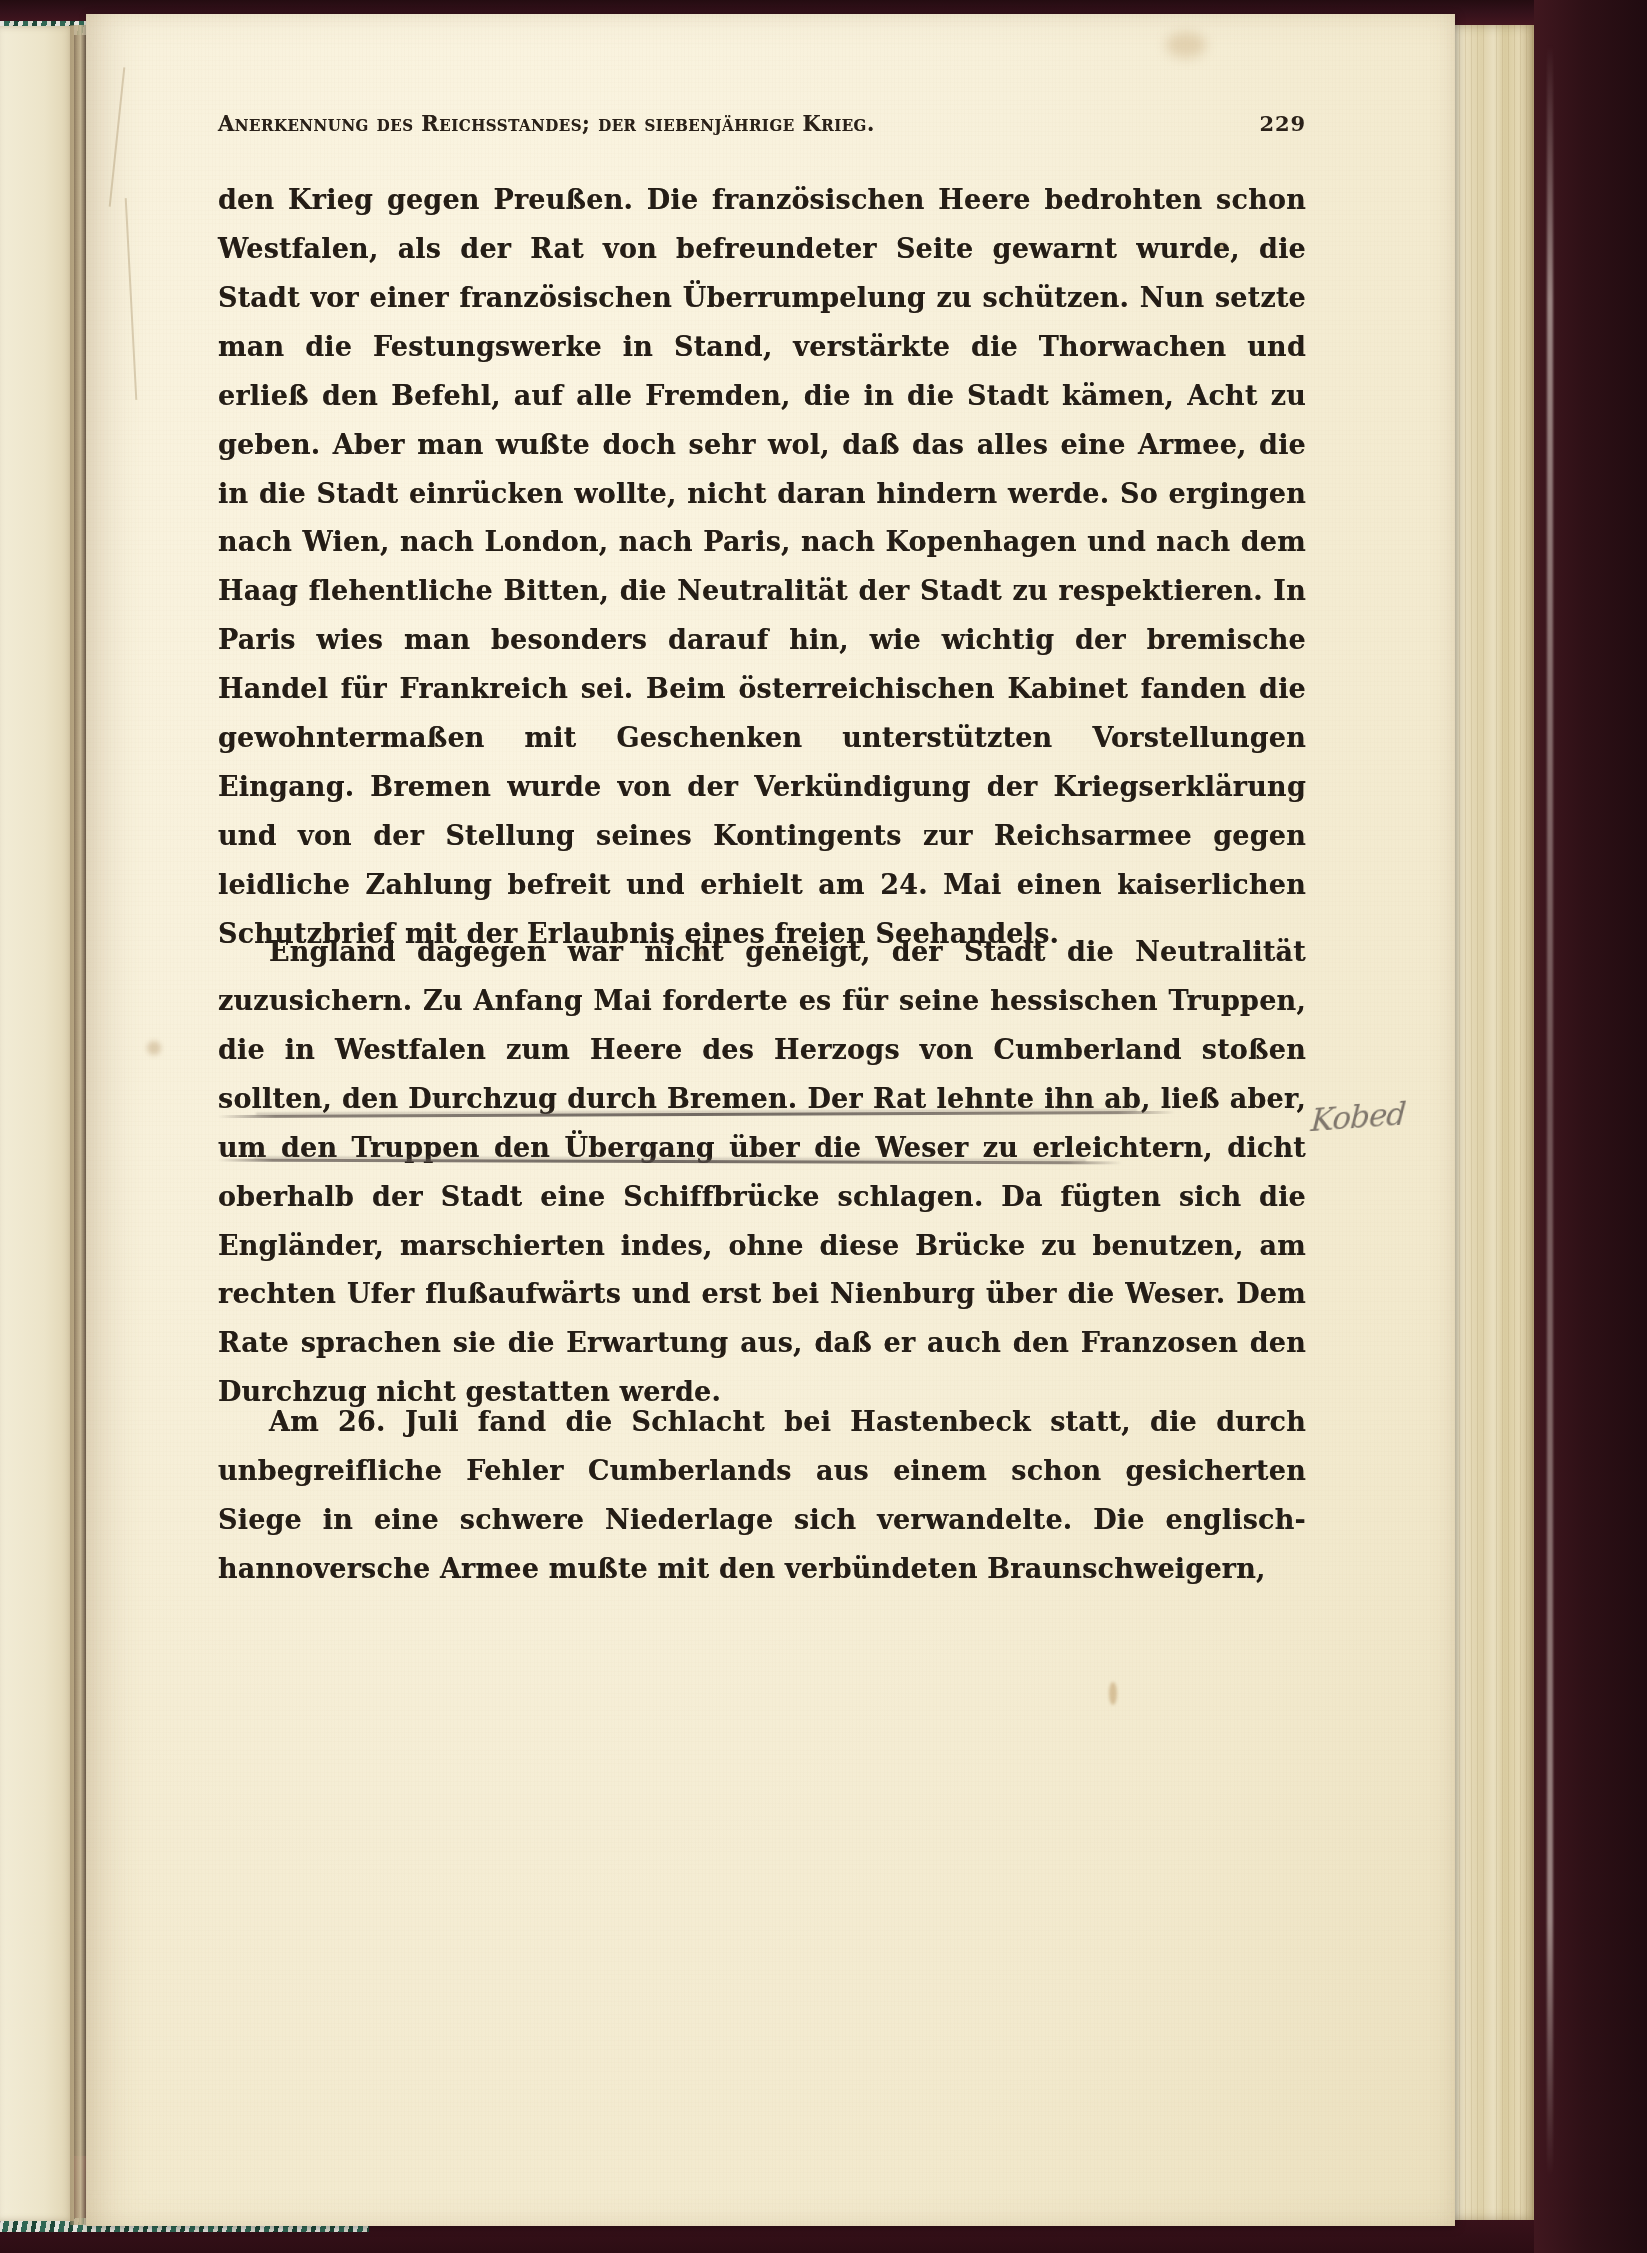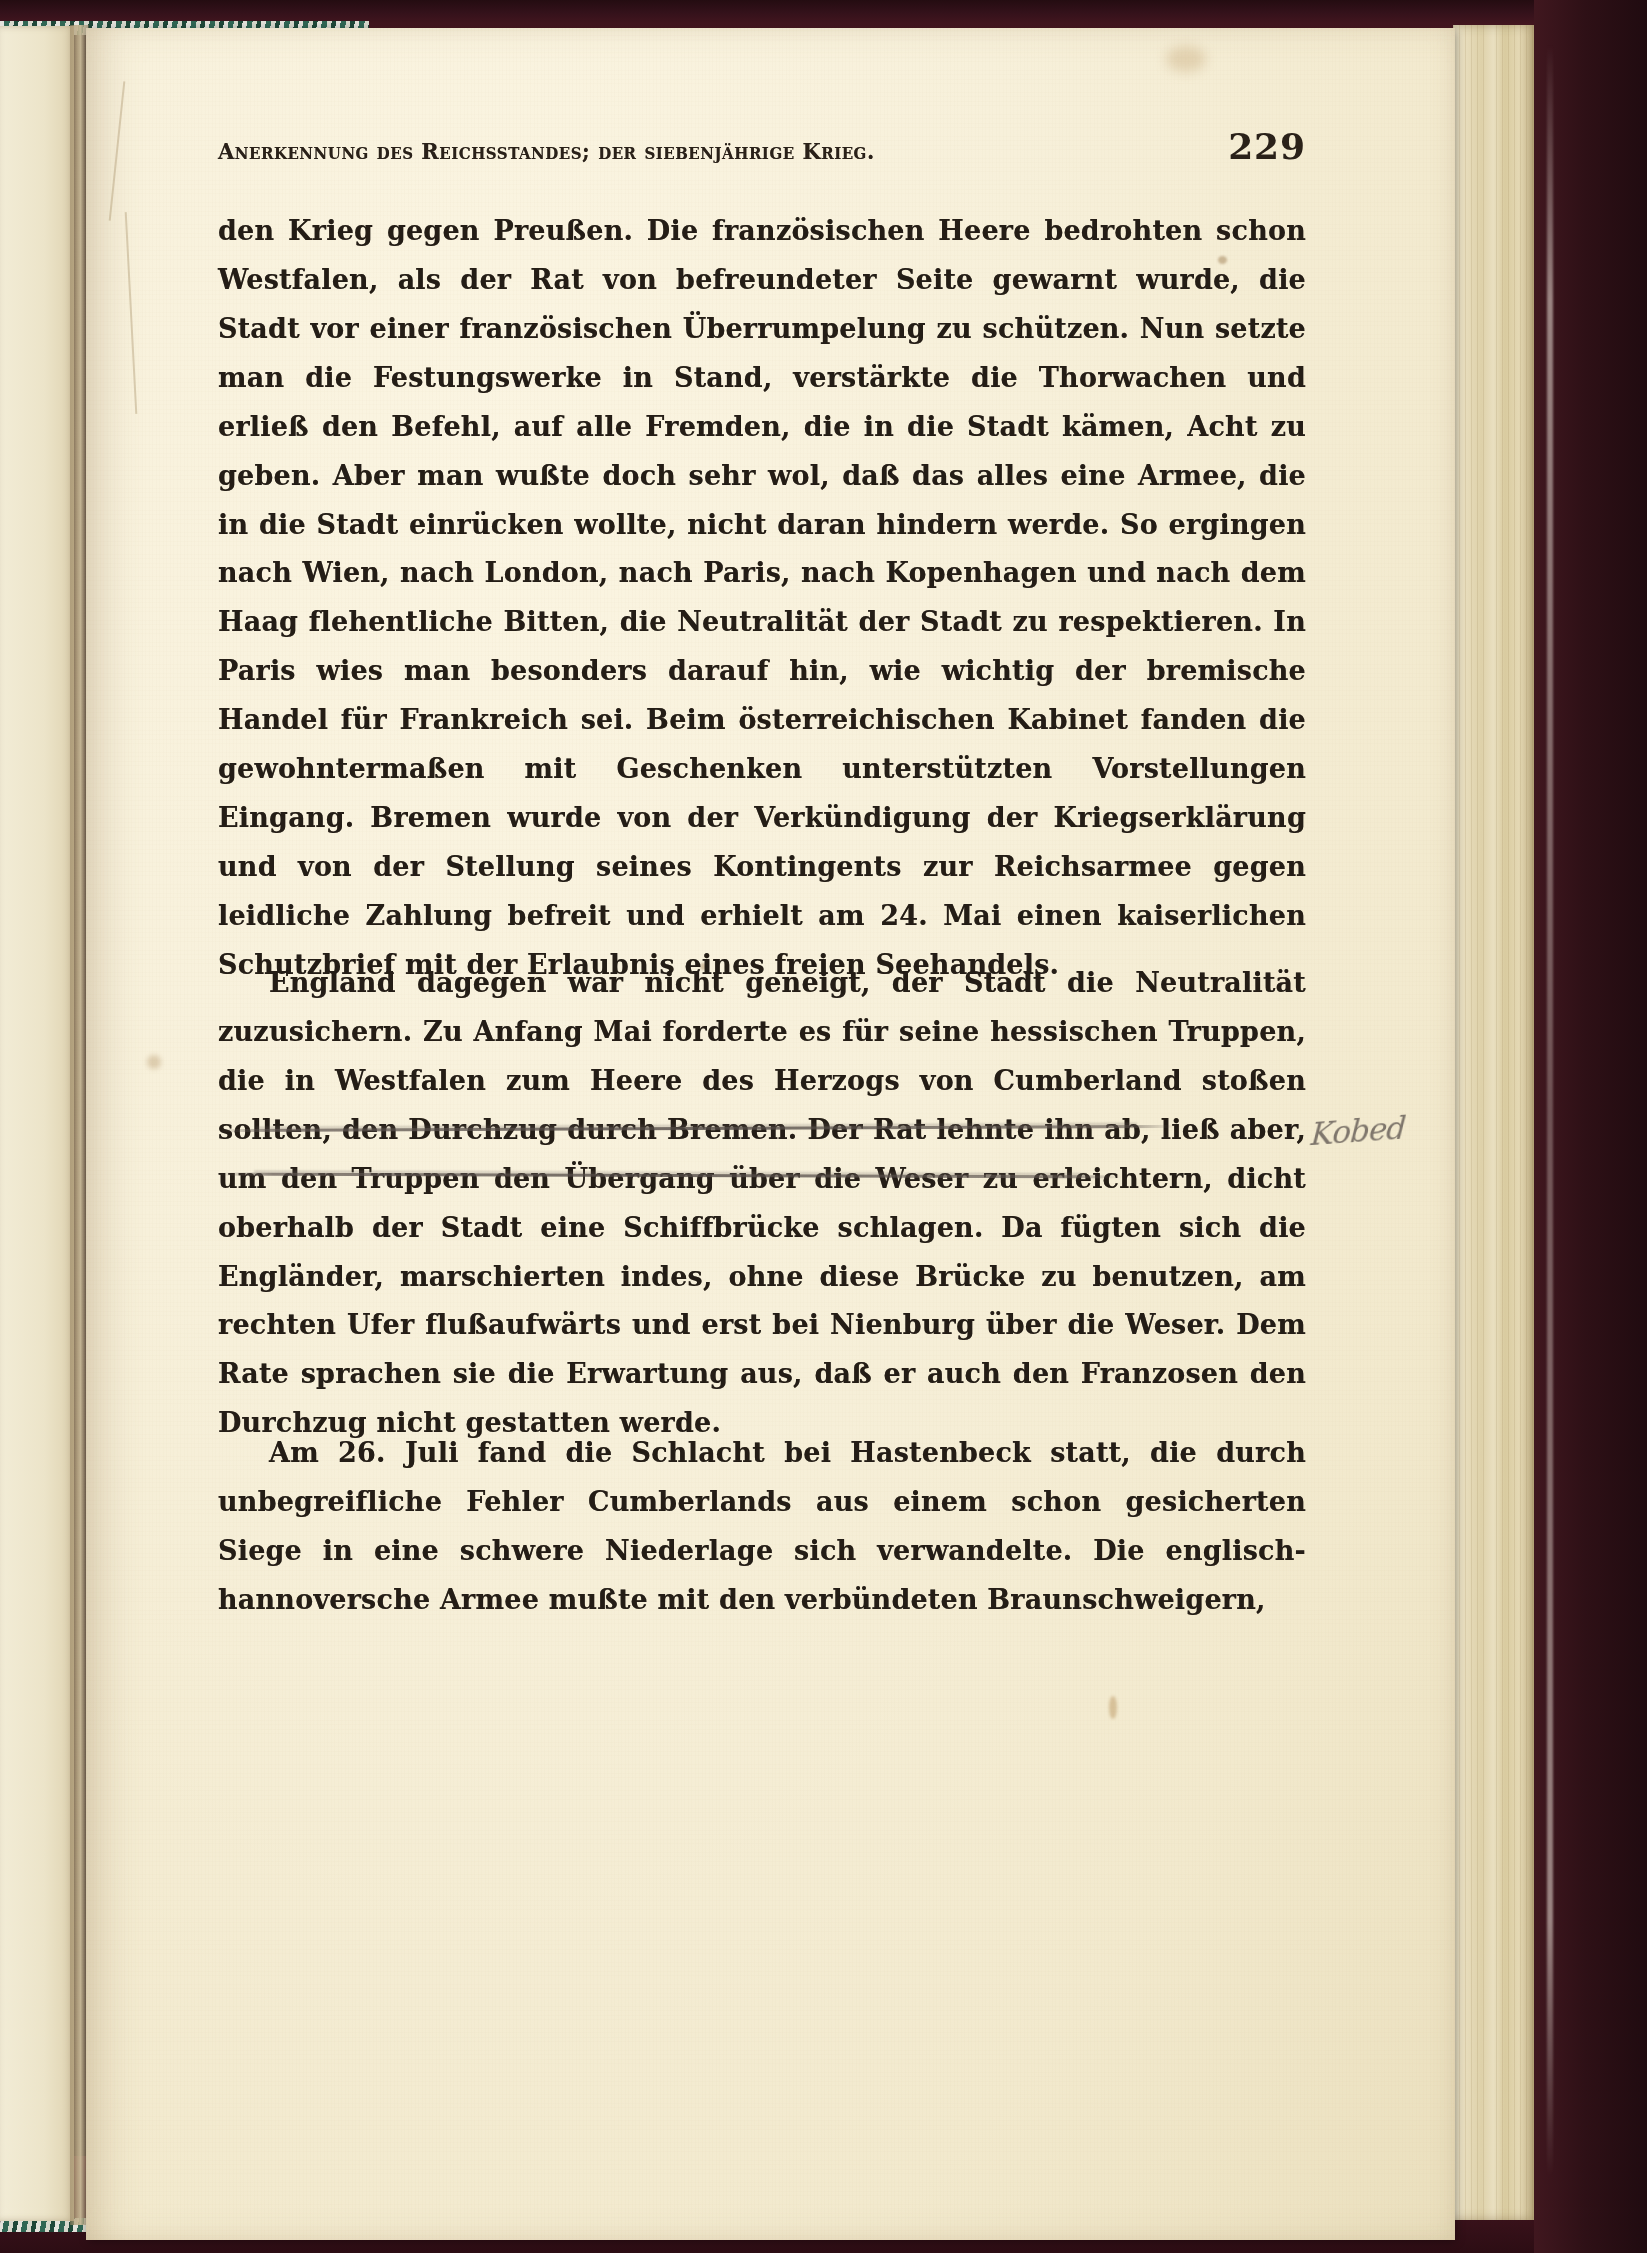--- a/index.html
+++ b/index.html
@@ -85,21 +85,21 @@
       rgba(150,130,95,.55) 0%,
       rgba(190,172,135,.85) 35%,
       rgba(205,190,155,.95) 55%,
       rgba(120,100,70,.45) 100%);
   }
 
   
   .page {
     position: absolute;
     left: 86px;
-    top: 28px;
+    top: 14px;
     width: 1369px;
     height: 2212px;
     background:
       radial-gradient(ellipse at 30% 20%, #fbf5e2 0%, #f7f0da 40%, #f2e9cd 75%, #eadfbd 100%);
     box-shadow:
       inset 26px 0 48px -22px rgba(150,125,85,.45),
       inset -12.3px 0 26px -14px rgba(160,135,95,.30),
       1.8px 1.8px 8.8px rgba(0,0,0,.35);
   }
   .page-grain {
@@ -179,21 +179,21 @@
   .running-head .rh-title {
     font-size: 21px;
     letter-spacing: 0.5px;
     font-weight: 700;
     font-family: "DejaVu Serif", "Liberation Serif", serif;
     font-variant: small-caps;
     transform: scaleY(1.05);
     white-space: nowrap;
   }
   .running-head .rh-pageno {
-    font-size: 36px;
+    font-size: 21px;
     font-weight: 700;
     letter-spacing: 0.9px;
     padding-left: 35px;
   }
 
   .para {
     color: #241d16;
     font-size: 27px;
     line-height: 47px;
     text-align: justify;

